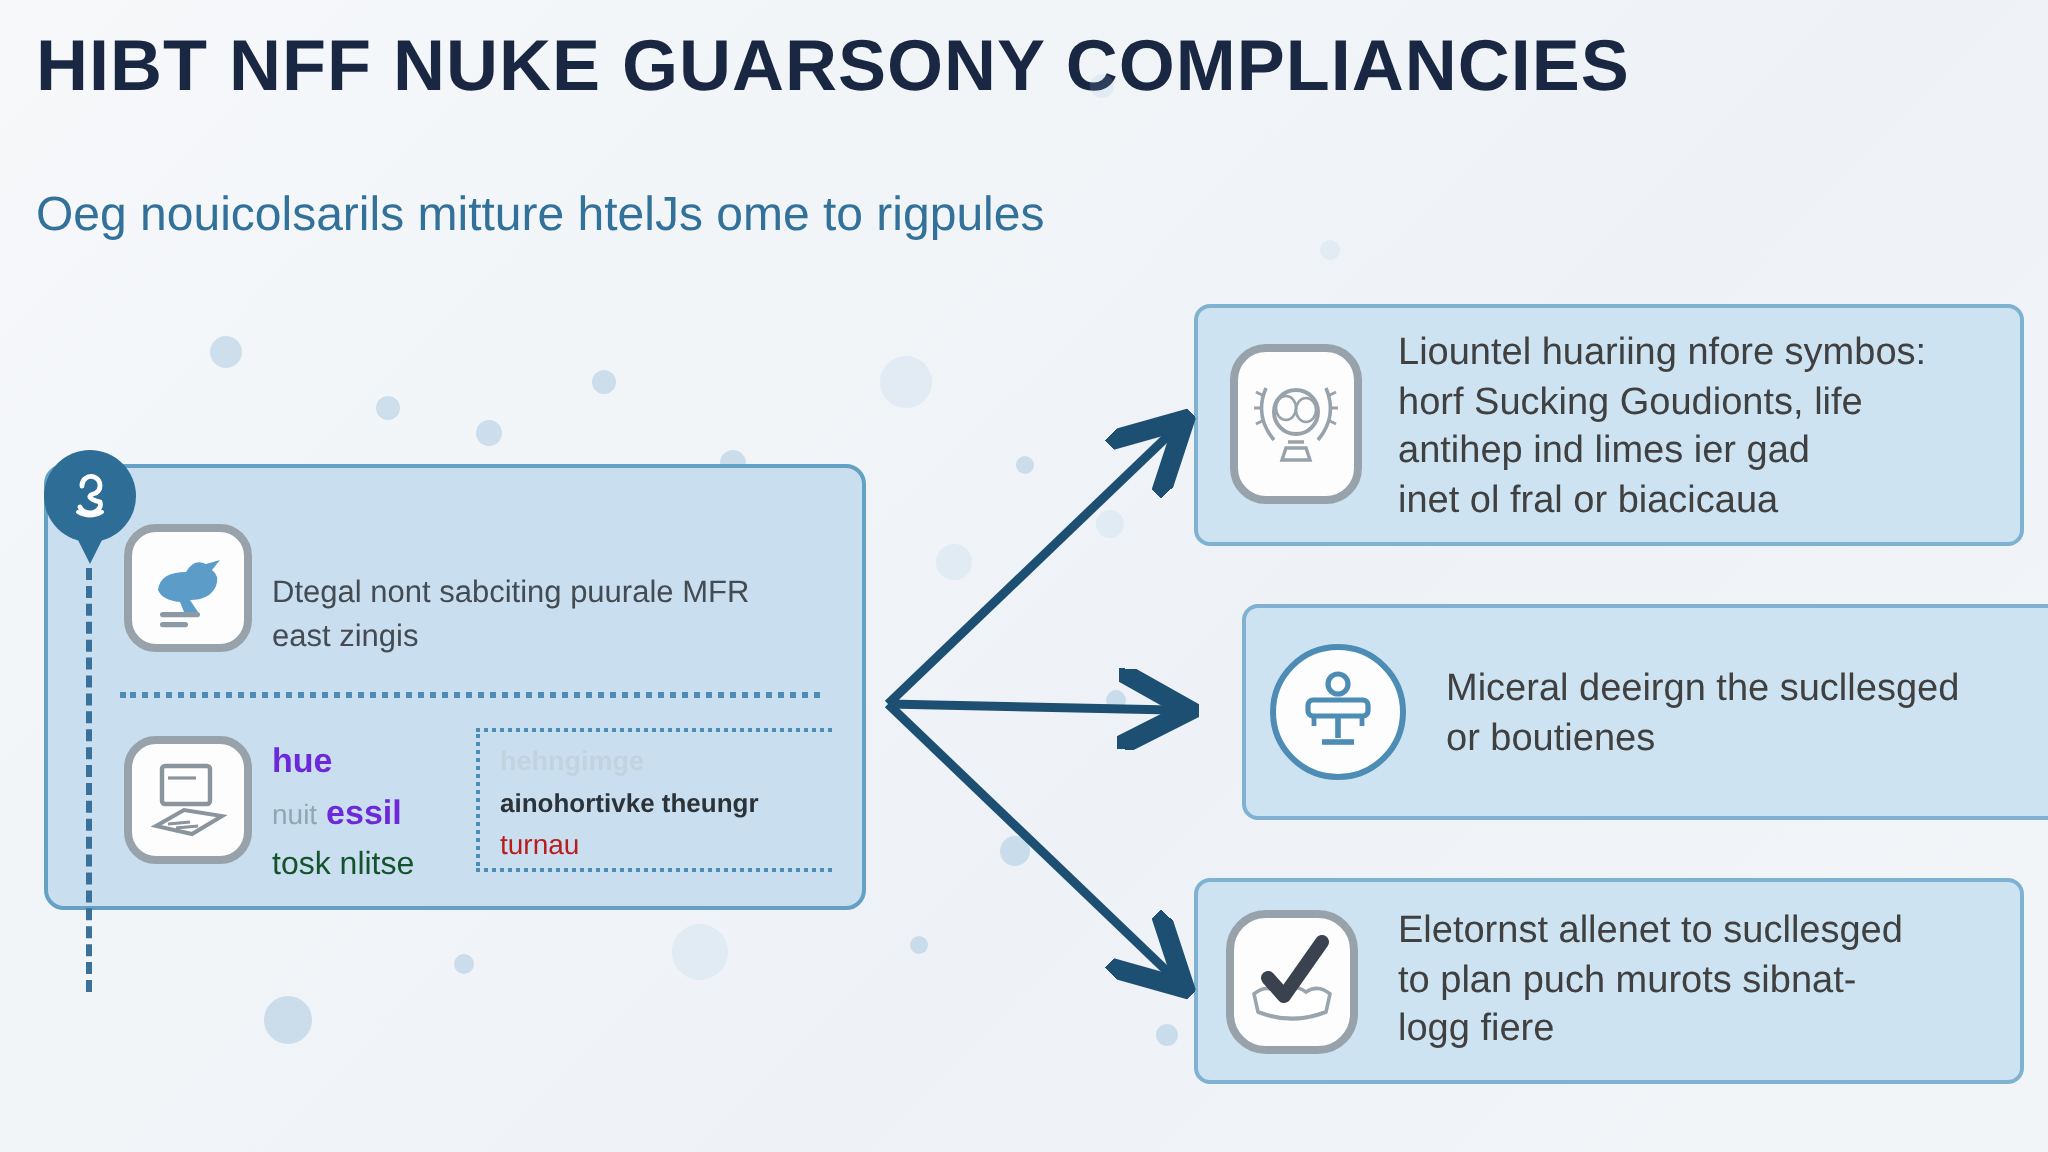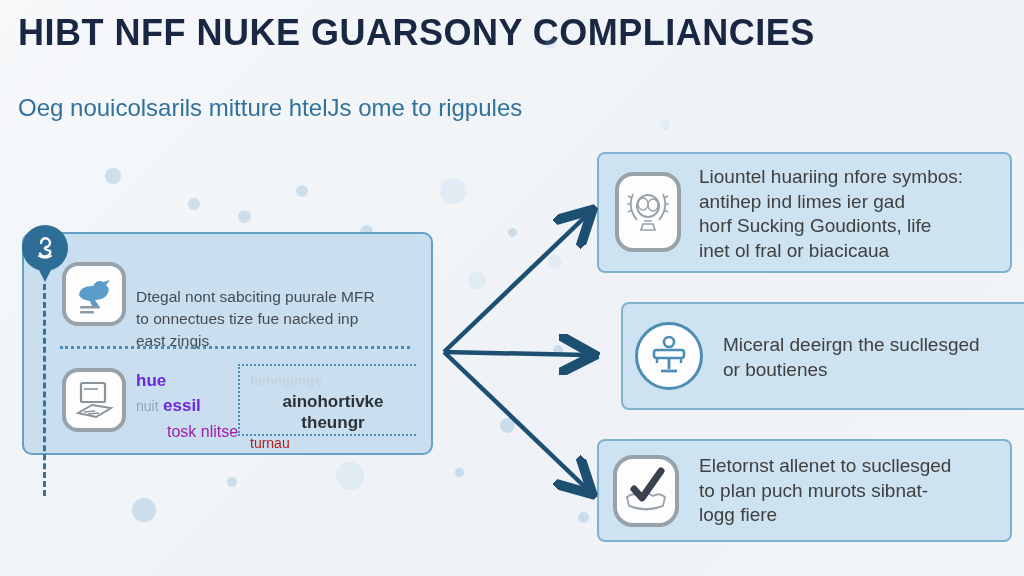--- a/index.html
+++ b/index.html
@@ -44,28 +44,28 @@
   .tile {
     position:absolute; width:64px; height:64px; background:#fdfdfd;
     border:4px solid #98a2ab; border-radius:16px;
     display:flex; align-items:center; justify-content:center;
   }
   .lp-row1-text { position:absolute; left:112px; top:32px; font-size:15.5px; line-height:22px; color:#444b52; font-weight:500;margin-top:20px; }
   .lp-divider { position:absolute; left:36px; top:112px; width:350px; border-top:3px dotted #4d8cb5; }
   .lp-row2-text { position:absolute; left:112px; top:134px; line-height:25px; }
   .w-dark { color:#6d28d9; font-weight:700; font-size:17px; }
   .w-gray { color:#8fa6b4; font-weight:500; font-size:14px; }
-  .w-light { color:#a21caf; font-weight:500; font-size:16px;margin-left:31px; }
+  .w-light { color:#14532d; font-weight:500; font-size:16px; }
   .note-box {
     position:absolute; left:214px; top:130px; width:178px; height:72px;
     border-top:2px dotted #4d8cb5; border-left:2px dotted #4d8cb5; border-bottom:2px dotted #4d8cb5;
     padding:4px 0 0 10px; line-height:21px;
   }
   .note-l1 { color:#c2d3de; font-size:13.5px; font-weight:600; }
-  .note-l2 { color:#2b3238; font-size:17px; font-weight:600;text-align:center; }
+  .note-l2 { color:#2b3238; font-size:13px; font-weight:600; }
   .note-l3 { color:#b91c1c; font-size:14px; font-weight:400; }
 
   
   .card {
     position:absolute; left:597px; width:415px;
     background:#cde3f1; border:2px solid #7fb2d0; border-radius:8px;
   }
   .card-1 { top:152px; height:121px; }
   .card-2 { top:302px; height:108px;margin-left:24px; }
   .card-3 { top:439px; height:103px; }
@@ -118,21 +118,20 @@
 
   <div class="tile" style="left:38px;top:28px;">
     <svg width="44" height="44" viewBox="0 0 44 44">
       <path d="M7 23 q1 -9 14 -9 q4 -7 10 -4 l7 -2 -4 5 q4 3 2 8 q-3 7 -13 7 l4 6 q-4 3 -7 0 l-2 -5 q-9 -1 -11 -6 z" fill="#5b9dc8"></path>
       <rect x="8" y="34" width="20" height="2.6" rx="1.3" fill="#8a99a6"></rect>
       <rect x="8" y="39" width="14" height="2.6" rx="1.3" fill="#8a99a6"></rect>
     </svg>
   </div>
   <div class="lp-row1-text">
     <div>Dtegal nont sabciting puurale MFR</div>
-    <div>to onnectues tize fue nacked inp</div>
     <div>east zingis</div>
   </div>
 
   <div class="lp-divider"></div>
 
   <div class="tile" style="left:38px;top:134px;">
     <svg width="46" height="46" viewBox="0 0 46 46">
       <rect x="10" y="6" width="24" height="19" rx="1.5" fill="none" stroke="#8a949c" stroke-width="2.2"></rect>
       <line x1="13" y1="12" x2="27" y2="12" stroke="#8a949c" stroke-width="1.6"></line>
       <polygon points="7,36 21,28 40,31 25,40" fill="#ffffff" stroke="#8a949c" stroke-width="2"></polygon>
@@ -171,22 +170,22 @@
       <ellipse cx="19" cy="20" rx="5" ry="6" fill="none" stroke="#98a2ab" stroke-width="1.3"></ellipse>
       <ellipse cx="29" cy="21" rx="5" ry="6" fill="none" stroke="#98a2ab" stroke-width="1.3"></ellipse>
       <path d="M9 10 q-6 14 4 26" fill="none" stroke="#98a2ab" stroke-width="1.8"></path>
       <path d="M39 10 q6 14 -4 26" fill="none" stroke="#98a2ab" stroke-width="1.8"></path>
       <path d="M8 14 l-4 -2 M7 20 l-4 0 M8 26 l-4 2 M40 14 l4 -2 M41 20 l4 0 M40 26 l4 2" stroke="#98a2ab" stroke-width="1.4"></path>
       <path d="M20 37 h8 M19 40 h10 l2 6 h-14 z" fill="none" stroke="#98a2ab" stroke-width="1.7"></path>
     </svg>
   </div>
   <div class="card-text">
     <div>Liountel huariing nfore symbos:</div>
+    <div>horf Sucking Goudionts, life</div>
     <div>antihep ind limes ier gad</div>
-    <div>horf Sucking Goudionts, life</div>
     <div>inet ol fral or biacicaua</div>
   </div>
 </div>
 
 <div class="card card-2">
   <div class="circle-tile">
     <svg width="46" height="46" viewBox="0 0 46 46">
       <circle cx="23" cy="9" r="5" fill="none" stroke="#4d8cb5" stroke-width="2.6"></circle>
       <rect x="8" y="17" width="30" height="8" rx="2.5" fill="none" stroke="#4d8cb5" stroke-width="2.6"></rect>
       <line x1="11" y1="25" x2="11" y2="30" stroke="#4d8cb5" stroke-width="2.4"></line>

